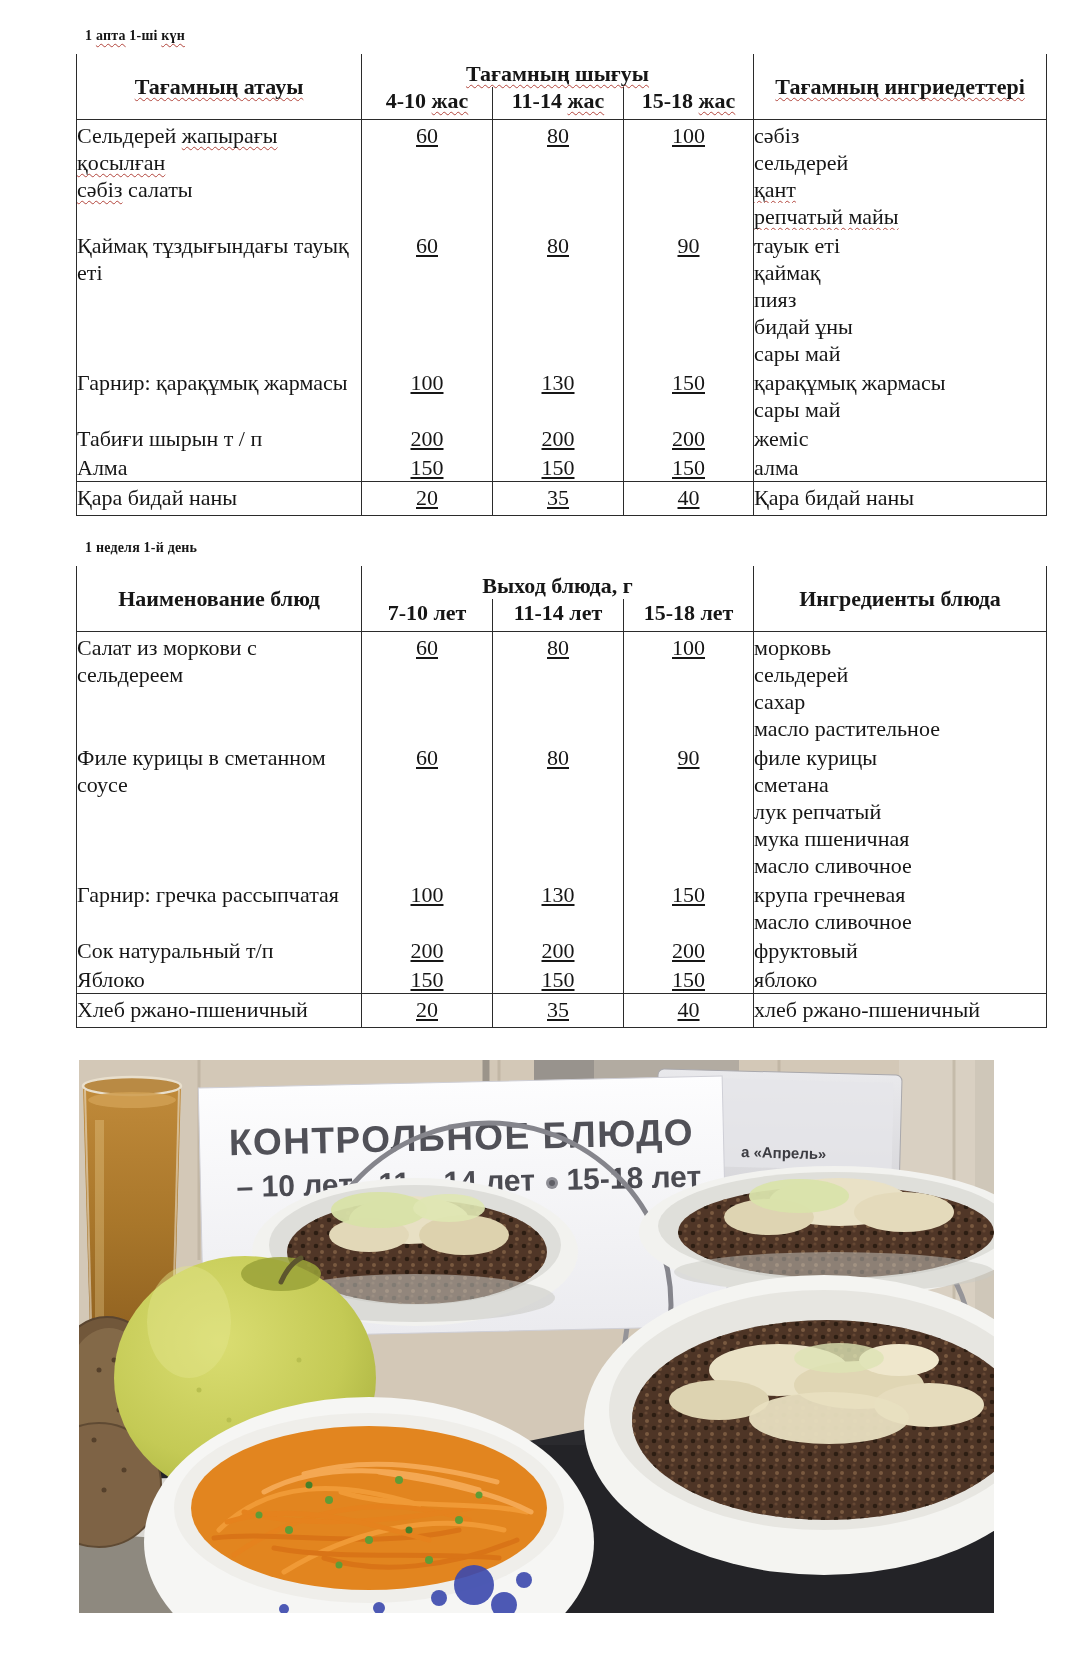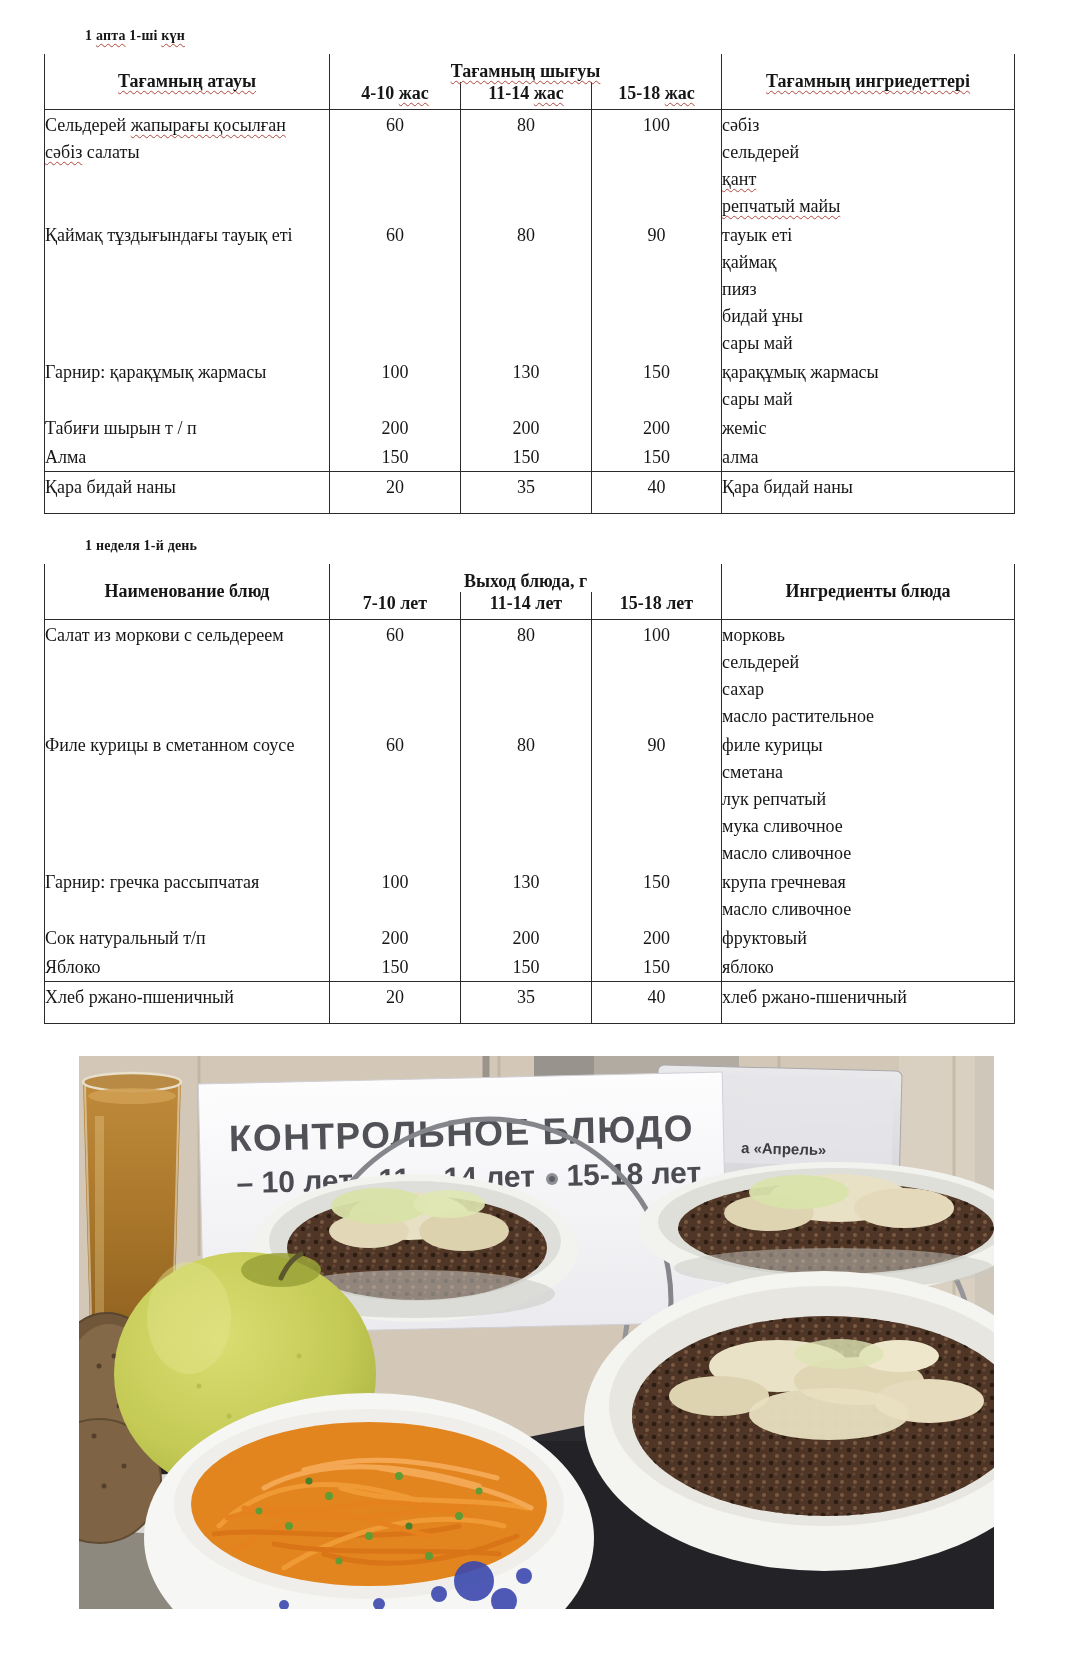--- a/index.html
+++ b/index.html
@@ -4,31 +4,31 @@
 <style>
   html,body{margin:0;padding:0;background:#ffffff;}
   body{width:1079px;min-height:1669px;font-family:"Liberation Serif",serif;color:#161616;}
 
   .sec-title{margin:28px 0 10px 85px;font-weight:bold;font-size:14px;letter-spacing:.2px;}
   .sec-title.second{margin-top:24px;}
 
   .sq{text-decoration-line:underline;text-decoration-style:wavy;text-decoration-color:#b2453c;
       text-decoration-thickness:1.4px;text-underline-offset:3px;text-decoration-skip-ink:none;}
 
-  table.menu{border-collapse:collapse;table-layout:fixed;margin-left:44px;width:970px;font-size:18px;}
+  table.menu{border-collapse:collapse;table-layout:fixed;margin-left:76px;width:970px;font-size:22px;}
   table.menu th,table.menu td{border-left:1.4px solid #2b2b2b;border-right:1.4px solid #2b2b2b;padding:0;}
   table.menu thead th{border-bottom:1.4px solid #2b2b2b;font-weight:bold;text-align:center;vertical-align:middle;}
   table.menu thead th.h-out{border-bottom:none;padding-top:7px;vertical-align:bottom;}
   table.menu thead tr.ages th{padding:1px 0 5px;}
   table.menu tbody td{vertical-align:top;padding-top:2px;line-height:27px;}
   td.c-name{padding-left:9px;padding-right:4px;}
-  td.c-val{text-align:center;}
+  td.c-val{text-align:center;text-decoration:underline;}
   td.c-ing{padding-left:10px;}
   .il{line-height:27px;height:27px;white-space:nowrap;overflow:hidden;}
-  tr.last td{border-top:1.4px solid #2b2b2b;border-bottom:1.7px solid #2b2b2b;padding-top:4px;padding-bottom:12px;}
+  tr.last td{border-top:1.4px solid #2b2b2b;border-bottom:1.7px solid #2b2b2b;padding-top:4px;padding-bottom:4px;}
 
   .photo-wrap{margin:32px 0 0 79px;width:915px;height:553px;line-height:0;}
 </style>
 </head>
 <body>
 
 <div class="sec-title"><span>1 </span><span class="sq">апта</span><span> 1-ші </span><span class="sq">күн</span></div>
 
 <table class="menu">
   <colgroup>
@@ -153,21 +153,21 @@
     </tr>
     <tr>
       <td class="c-name">Филе курицы в сметанном соусе</td>
       <td class="c-val">60</td>
       <td class="c-val">80</td>
       <td class="c-val">90</td>
       <td class="c-ing">
         <div class="il">филе курицы</div>
         <div class="il">сметана</div>
         <div class="il">лук репчатый</div>
-        <div class="il">мука сливочное</div>
+        <div class="il">мука пшеничная</div>
         <div class="il">масло сливочное</div>
       </td>
     </tr>
     <tr>
       <td class="c-name">Гарнир: гречка рассыпчатая</td>
       <td class="c-val">100</td>
       <td class="c-val">130</td>
       <td class="c-val">150</td>
       <td class="c-ing">
         <div class="il">крупа гречневая</div>

